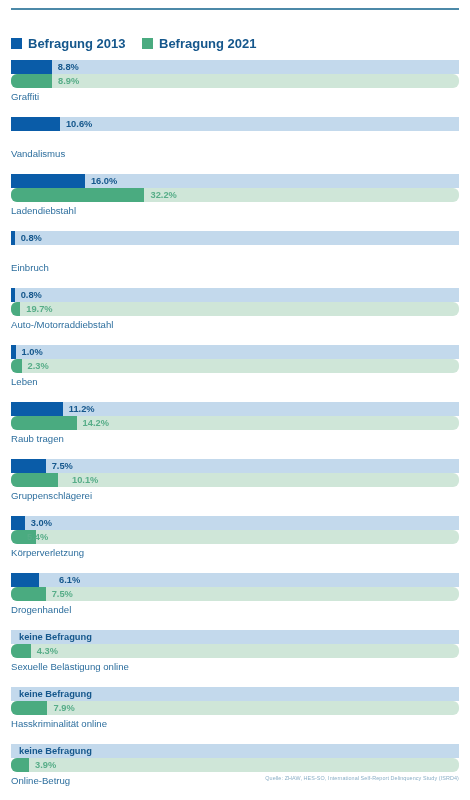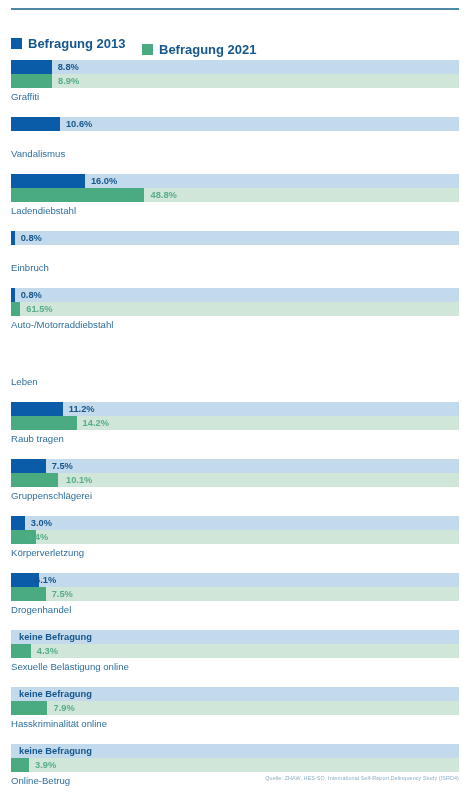--- a/index.html
+++ b/index.html
@@ -20,29 +20,29 @@
     font-size:11.4px;font-weight:bold;color:#15578c;
     letter-spacing:0.1px;white-space:nowrap;
   }
   .legend{
     position:absolute;left:11px;top:36px;width:452px;height:14px;
   }
   .legend-item{
     position:absolute;top:0;display:flex;align-items:center;gap:6px;
   }
   .legend-item.a{left:0;}
-  .legend-item.b{left:131px;margin-top:6px;}
+  .legend-item.b{left:131px;}
   .swatch{width:11px;height:11px;display:block;}
   .legend-label{font-size:13px;font-weight:bold;color:#15578c;white-space:nowrap;}
 
   .rows{position:absolute;left:11px;top:60px;width:448px;}
   .row{position:relative;width:448px;height:57px;}
   .track{position:relative;width:448px;height:14px;overflow:hidden;}
   .track.t13{background:#c3d9ec;}
-  .track.t21{background:#cfe6d8;}
+  .track.t21{background:#cfe6d8;border-radius:6px;}
   .fill{position:absolute;left:0;top:0;height:14px;}
   .fill.f13{background:#0a5ca8;}
   .fill.f21{background:#4aab80;}
   .vlabel{
     position:absolute;top:0;height:14px;line-height:14px;
     font-size:9.3px;font-weight:bold;white-space:nowrap;
   }
   .vlabel.v13{color:#15578c;}
   .vlabel.v21{color:#57ad88;}
   .nosurvey{
@@ -96,82 +96,90 @@
         </div>
         <div class="cat">Vandalismus</div>
       </div>
       <div class="row">
         <div class="track t13">
           <div class="fill f13" style="width: 73.8969px;"></div>
           <span class="vlabel v13" style="left: 79.8969px;">16.0%</span>
         </div>
         <div class="track t21">
           <div class="fill f21" style="width: 133.476px;"></div>
-          <span class="vlabel v21" style="left: 139.476px;">48.8%</span>
+          <span class="vlabel v21" style="left: 139.476px;">32.2%</span>
         </div>
         <div class="cat">Ladendiebstahl</div>
       </div>
       <div class="row">
         <div class="track t13">
           <div class="fill f13" style="width: 3.69485px;"></div>
           <span class="vlabel v13" style="left: 9.69485px;">0.8%</span>
         </div>
         <div class="cat">Einbruch</div>
       </div>
       <div class="row">
         <div class="track t13">
           <div class="fill f13" style="width: 3.69485px;"></div>
           <span class="vlabel v13" style="left: 9.69485px;">0.8%</span>
         </div>
         <div class="track t21">
           <div class="fill f21" style="width: 9.23711px;"></div>
-          <span class="vlabel v21" style="left: 15.2371px;">61.5%</span>
+          <span class="vlabel v21" style="left: 15.2371px;">19.7%</span>
         </div>
         <div class="cat">Auto-/Motorraddiebstahl</div>
       </div>
       <div class="row">
+        <div class="track t13">
+          <div class="fill f13" style="width: 4.61856px;"></div>
+          <span class="vlabel v13" style="left: 10.6186px;">1.0%</span>
+        </div>
+        <div class="track t21">
+          <div class="fill f21" style="width: 10.6227px;"></div>
+          <span class="vlabel v21" style="left: 16.6227px;">2.3%</span>
+        </div>
         <div class="cat">Leben</div>
       </div>
       <div class="row">
         <div class="track t13">
           <div class="fill f13" style="width: 51.7278px;"></div>
           <span class="vlabel v13" style="left: 57.7278px;">11.2%</span>
         </div>
         <div class="track t21">
           <div class="fill f21" style="width: 65.5835px;"></div>
           <span class="vlabel v21" style="left: 71.5835px;">14.2%</span>
         </div>
         <div class="cat">Raub tragen</div>
       </div>
       <div class="row">
         <div class="track t13">
           <div class="fill f13" style="width: 34.6392px;"></div>
           <span class="vlabel v13" style="left: 40.6392px;">7.5%</span>
         </div>
         <div class="track t21">
           <div class="fill f21" style="width: 46.6474px;"></div>
-          <span class="vlabel v21" style="left: 55px;">10.1%</span>
+          <span class="vlabel v21" style="left: 61px;">10.1%</span>
         </div>
         <div class="cat">Gruppenschlägerei</div>
       </div>
       <div class="row">
         <div class="track t13">
           <div class="fill f13" style="width: 13.8557px;"></div>
           <span class="vlabel v13" style="left: 19.8557px;">3.0%</span>
         </div>
         <div class="track t21">
           <div class="fill f21" style="width: 24.9402px;"></div>
           <span class="vlabel v21" style="left: 16px;">5.4%</span>
         </div>
         <div class="cat">Körperverletzung</div>
       </div>
       <div class="row">
         <div class="track t13">
           <div class="fill f13" style="width: 28.1732px;"></div>
-          <span class="vlabel v13" style="left: 24px;">6.1%</span>
+          <span class="vlabel v13" style="left: 48px;">6.1%</span>
         </div>
         <div class="track t21">
           <div class="fill f21" style="width: 34.6392px;"></div>
           <span class="vlabel v21" style="left: 40.6392px;">7.5%</span>
         </div>
         <div class="cat">Drogenhandel</div>
       </div>
       <div class="row">
         <div class="track t13">
           <span class="nosurvey">keine Befragung</span>

